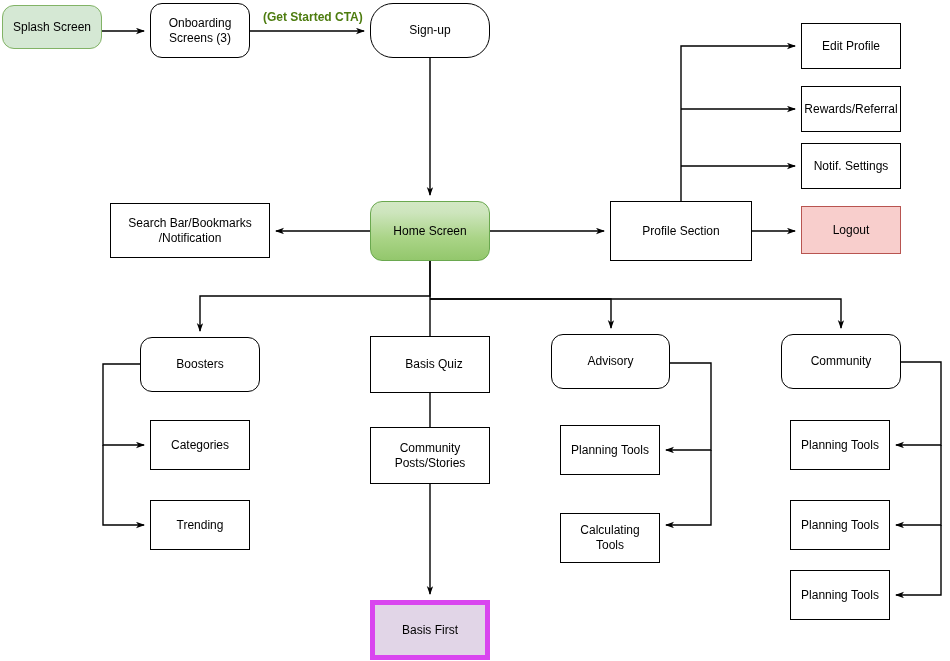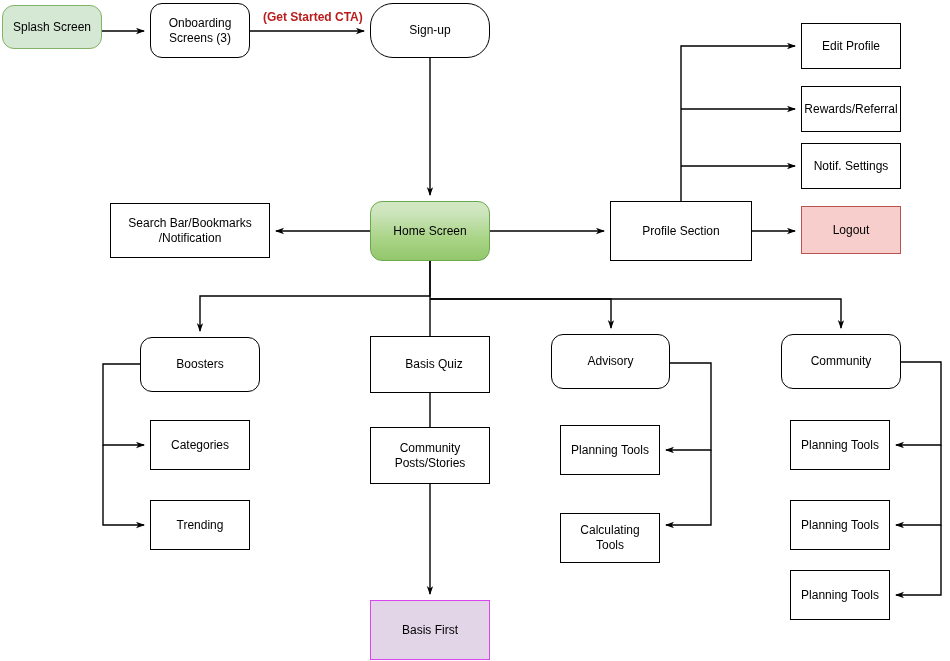--- a/index.html
+++ b/index.html
@@ -50,27 +50,27 @@
   .fill-green-grad {
     background: linear-gradient(to bottom, #d3e8c4 0%, #cde5bd 18%, #aad487 62%, #93c76c 100%);
     border: 1px solid #6aa84f;
   }
   .fill-pink {
     background: #f8cecc;
     border: 1px solid #b85450;
   }
   .fill-purple {
     background: #e1d5e7;
-    border: 1px solid #d946ef;
+    border: 5px solid #d946ef;
   }
   .edge-label {
     position: absolute;
     font-size: 12px;
     font-weight: bold;
-    color: #b91c1c;
+    color: #4d7c0f;
     white-space: nowrap;
   }
 </style>
 </head>
 <body>
 
 <div id="canvas">
   <svg class="edges" viewBox="0 0 950 661">
     <defs>
       <marker id="arrowhead" markerWidth="9" markerHeight="9" refX="8" refY="3.2" orient="auto" markerUnits="userSpaceOnUse">

